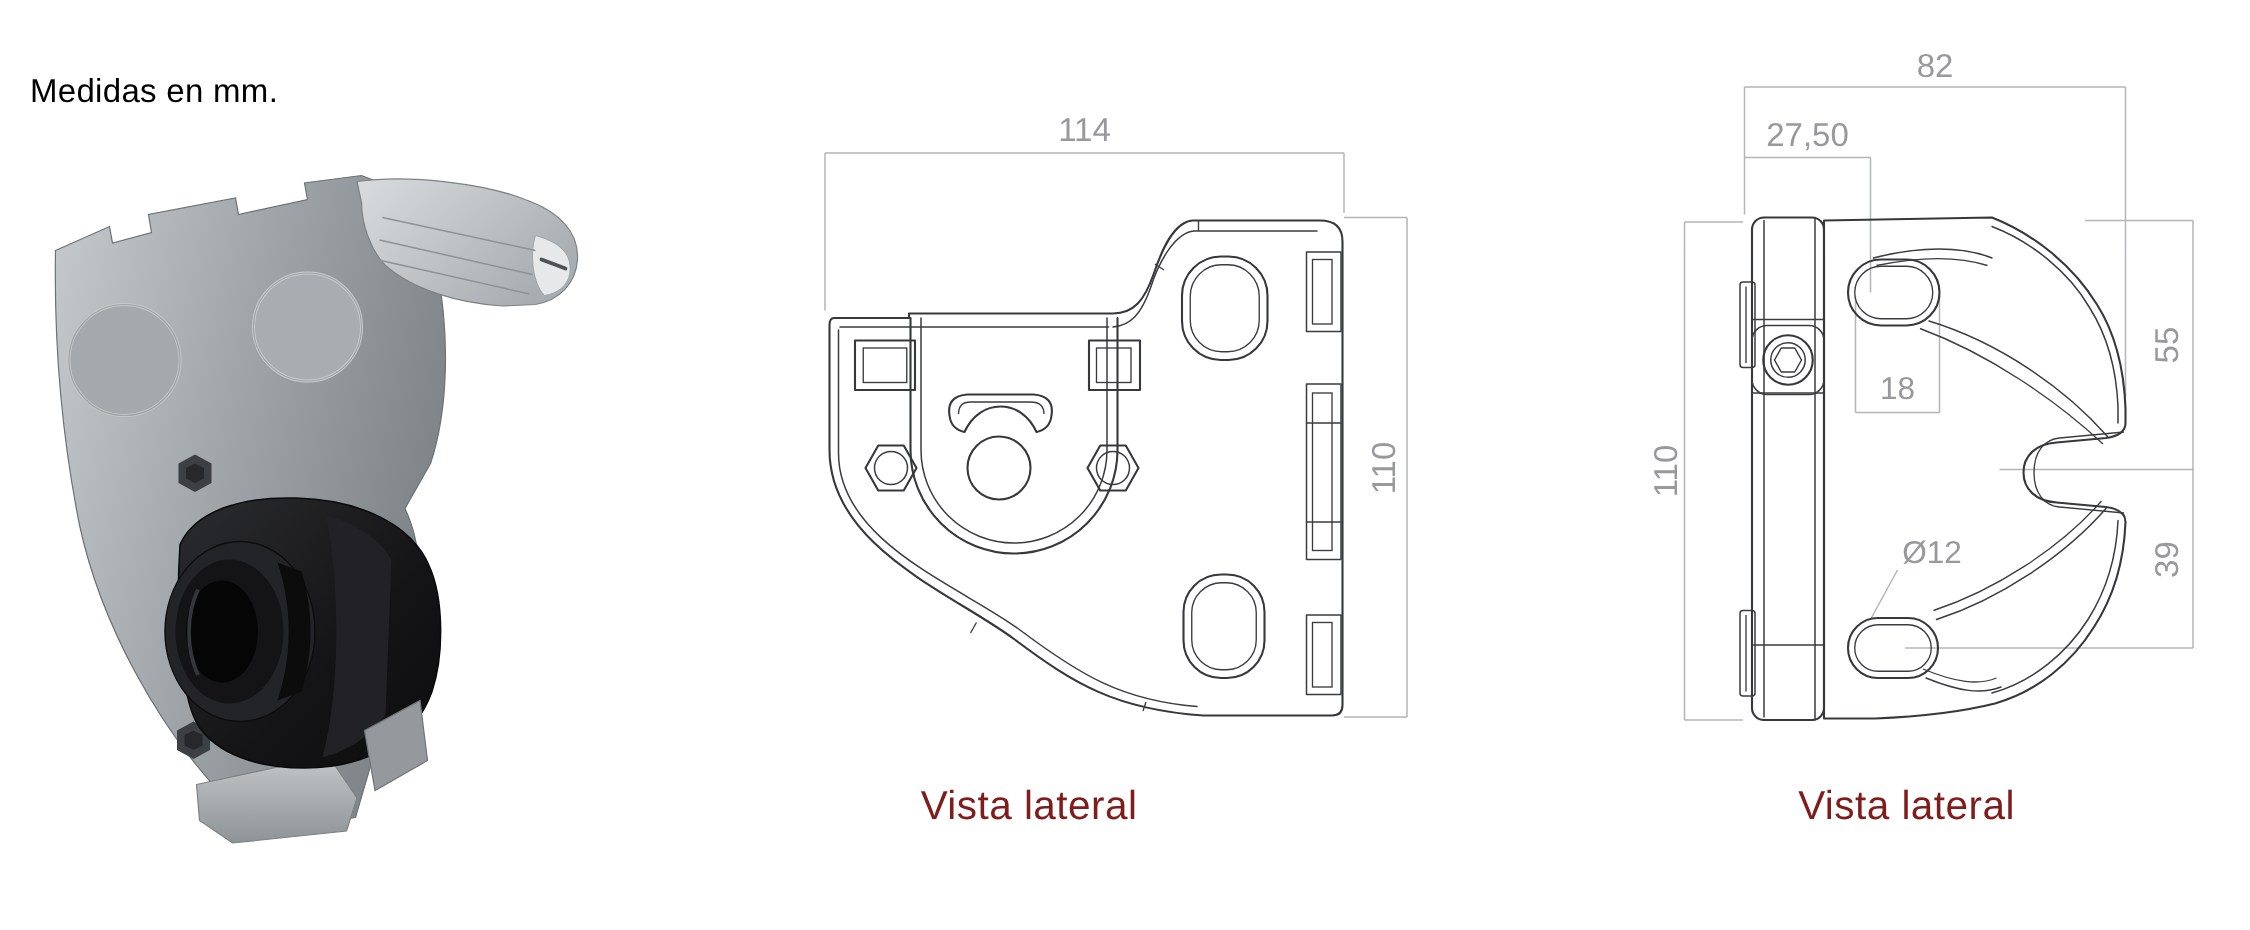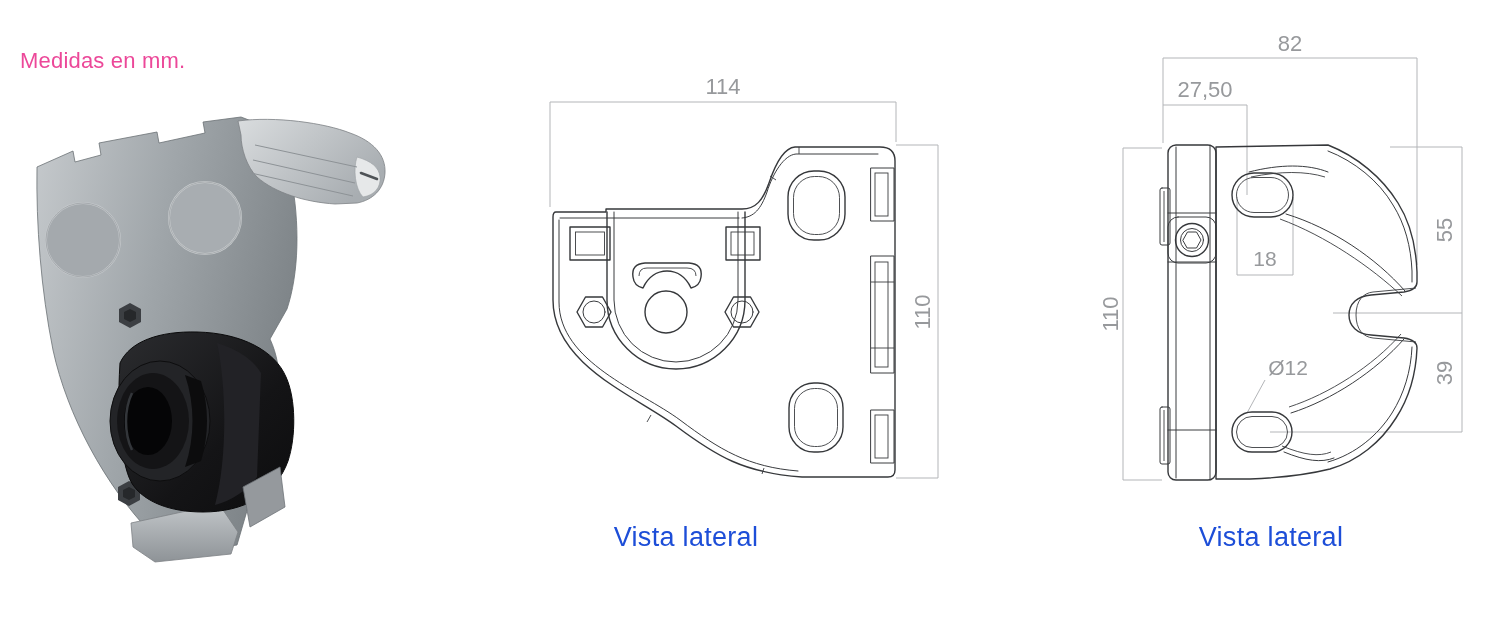--- a/index.html
+++ b/index.html
@@ -1,20 +1,20 @@
 <!DOCTYPE html>
 <html><head>
 <meta charset="utf-8">
 <style>
   html,body{margin:0;padding:0;background:#fff;}
   .canvas{position:relative;width:1500px;height:620px;background:#ffffff;overflow:hidden;
           font-family:"Liberation Sans", sans-serif;}
-  .note{position:absolute;left:20px;top:48px;font-size:22px;color:#ec4899;letter-spacing:.2px;}
+  .note{position:absolute;left:20px;top:48px;font-size:22px;color:#000000;letter-spacing:.2px;}
   .caption{position:absolute;width:320px;text-align:center;font-size:27px;font-weight:500;
-           color:#1d4ed8;letter-spacing:.3px;top:522px;}
+           color:#7f1d1d;letter-spacing:.3px;top:522px;}
   .caption.lateral{left:526px;}
   .caption.superior{left:1111px;}
   svg{position:absolute;display:block;}
   svg.photo{left:5px;top:105px;}
   svg.lat{left:540px;top:60px;}
   svg.sup{left:1060px;top:25px;}
   .dimline{stroke:#b3b5b8;stroke-width:1;fill:none;}
   .dimtext{fill:#97999c;font-size:22px;font-family:"Liberation Sans",sans-serif;}
   .dimtext.small{font-size:21px;}
   .outer{stroke:#36383b;stroke-width:1.4;fill:none;stroke-linejoin:round;stroke-linecap:round;}

